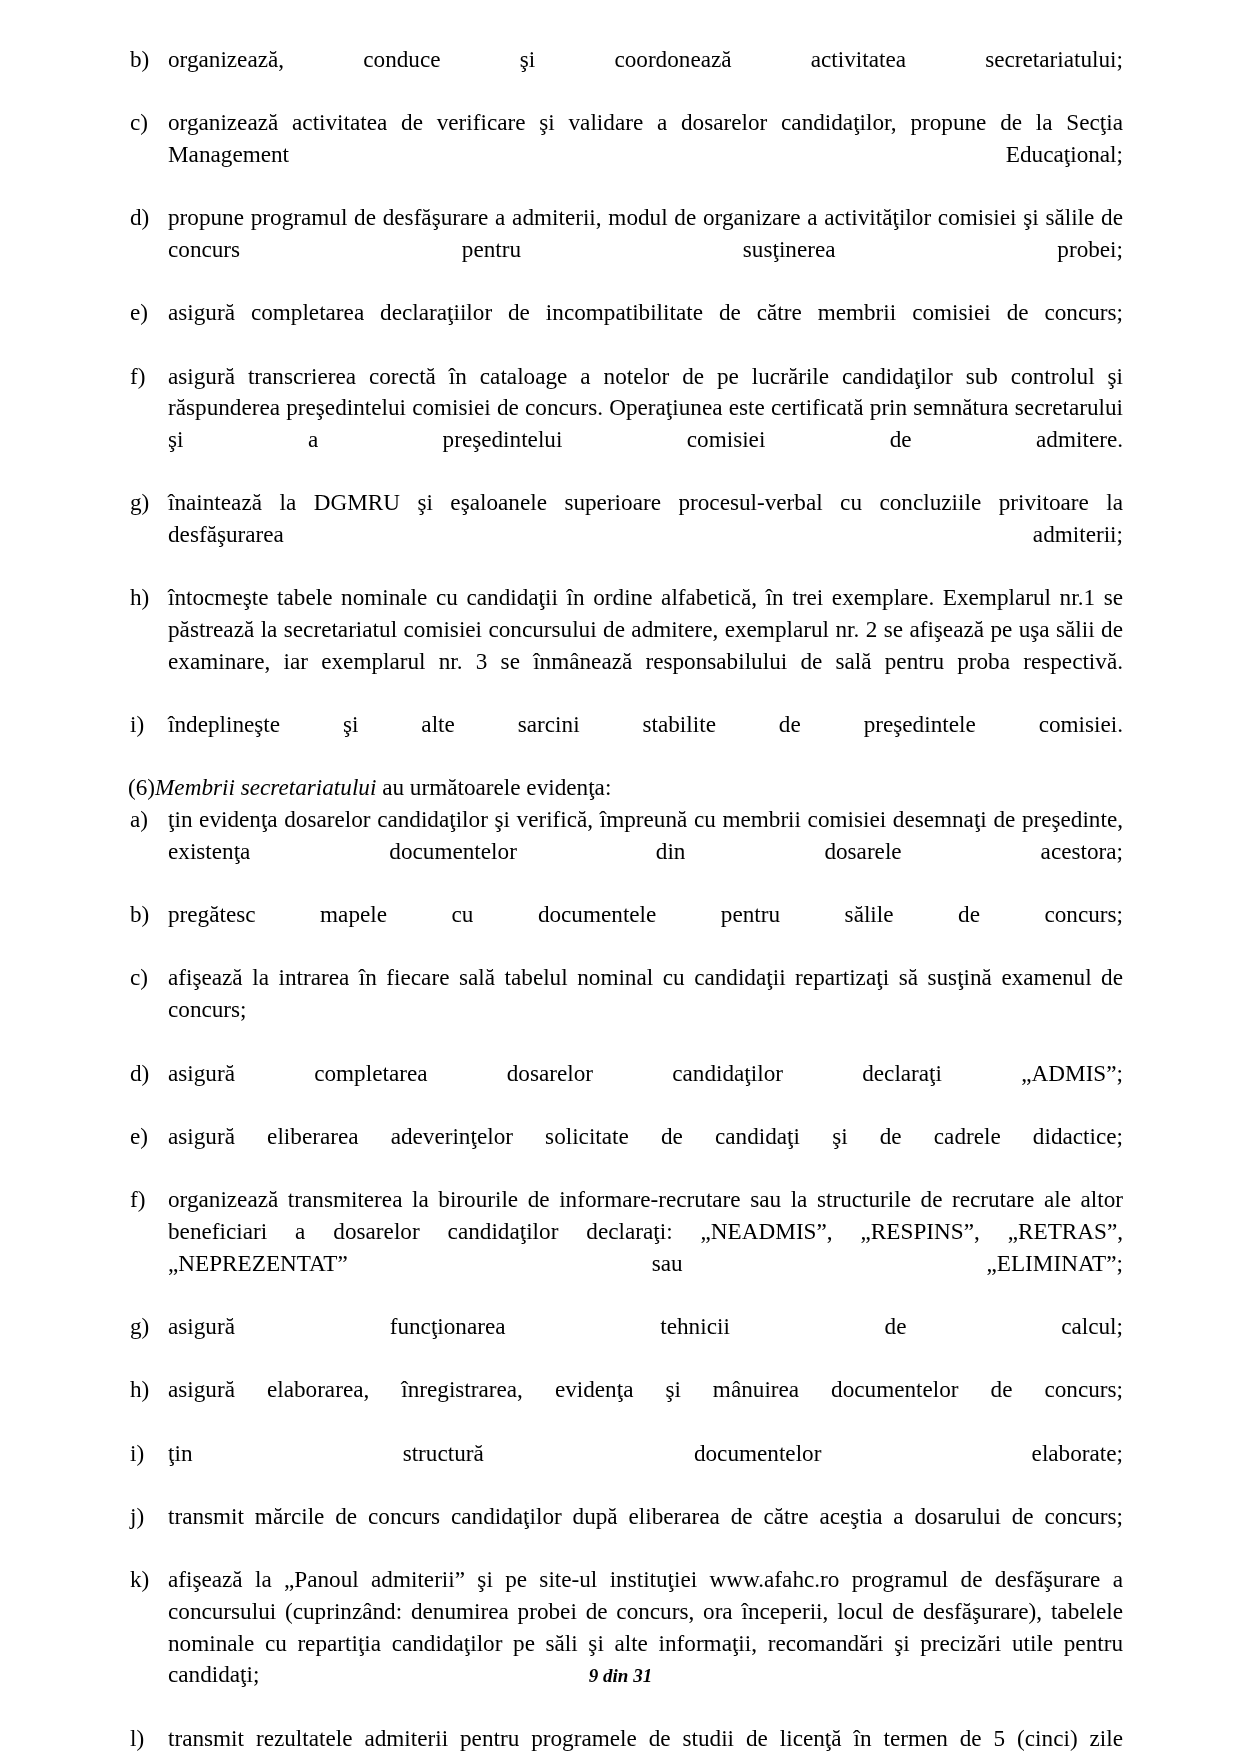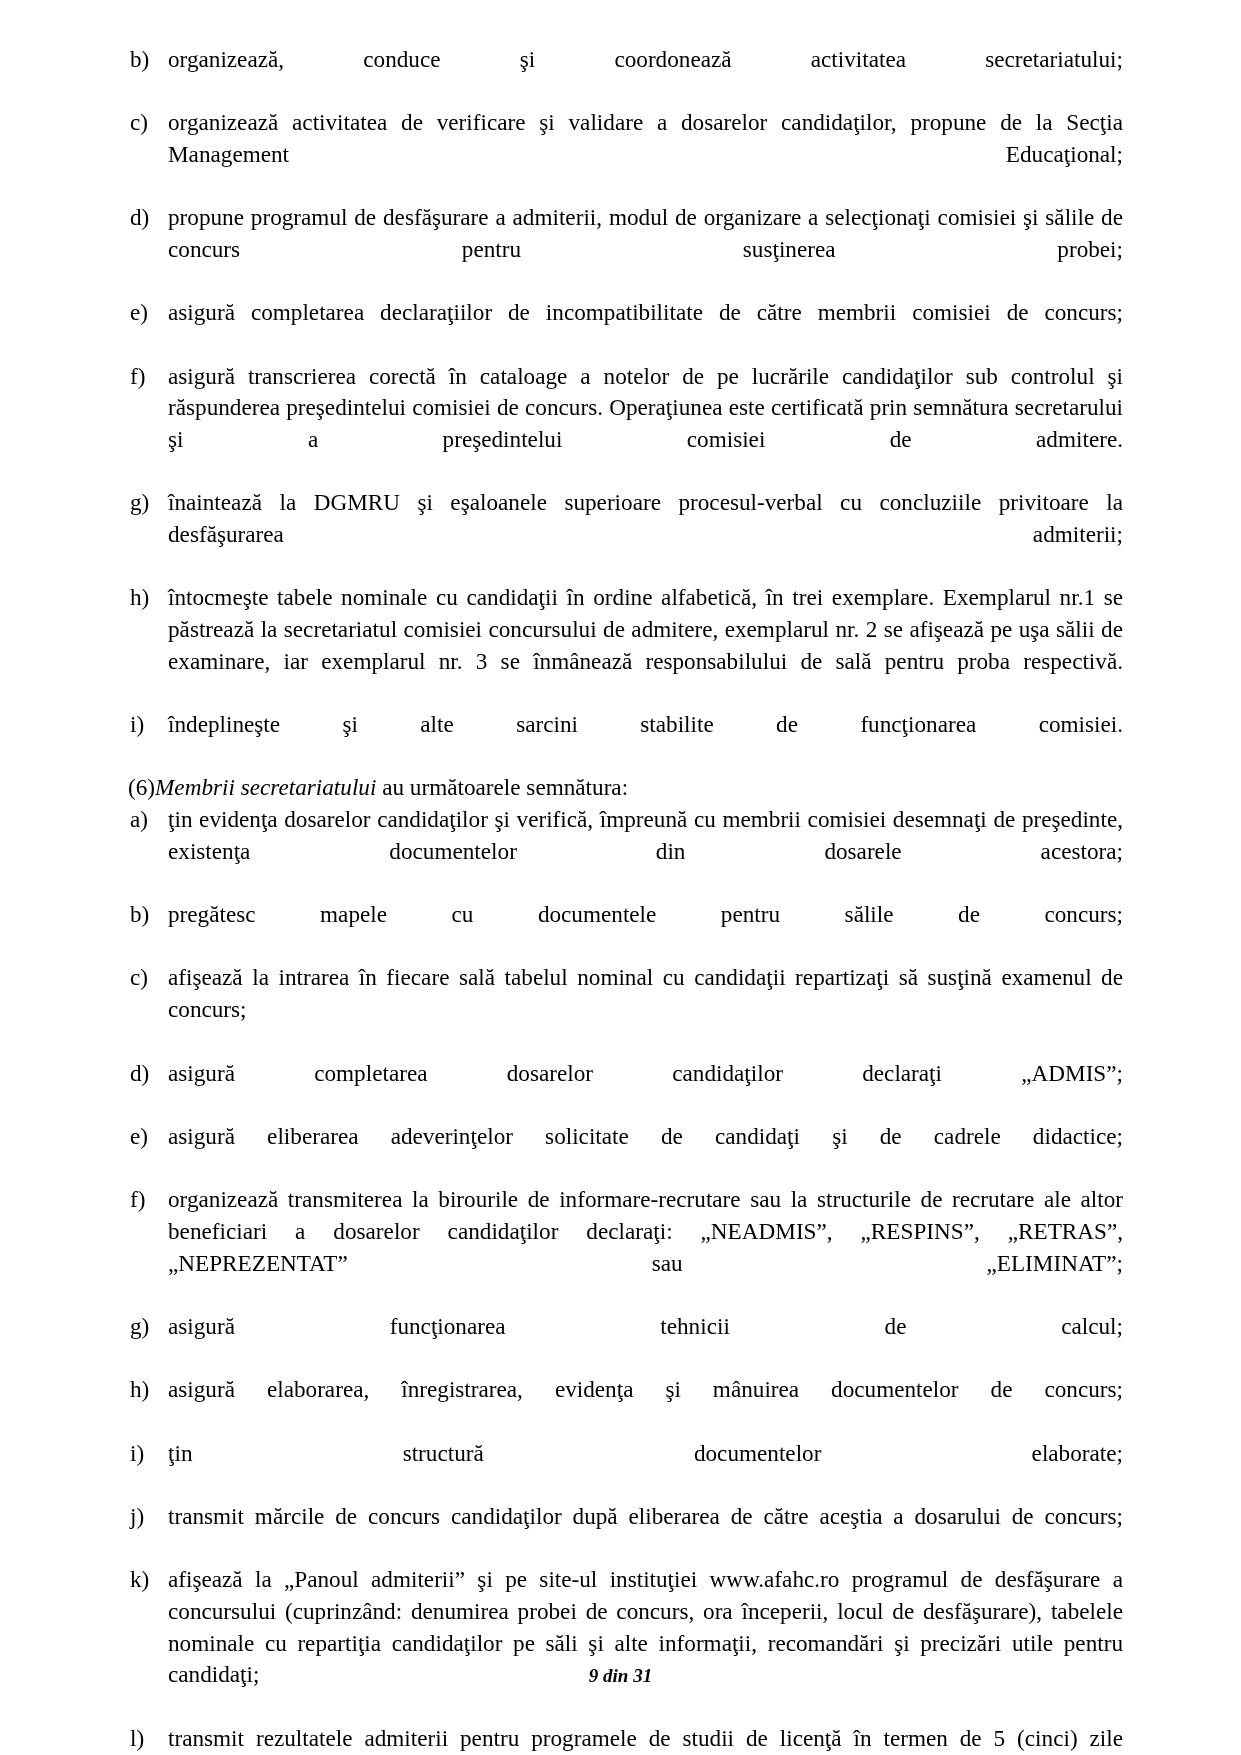--- a/index.html
+++ b/index.html
@@ -94,45 +94,45 @@
       <div class="li">
         <span class="mk">b)</span>
         <span class="tx">organizează, conduce şi coordonează activitatea secretariatului;</span>
       </div>
       <div class="li">
         <span class="mk">c)</span>
         <span class="tx">organizează activitatea de verificare şi validare a dosarelor candidaţilor, propune de la Secţia Management Educaţional;</span>
       </div>
       <div class="li">
         <span class="mk">d)</span>
-        <span class="tx">propune programul de desfăşurare a admiterii, modul de organizare a selecţionaţi comisiei şi sălile de concurs pentru susţinerea probei;</span>
+        <span class="tx">propune programul de desfăşurare a admiterii, modul de organizare a activităţilor comisiei şi sălile de concurs pentru susţinerea probei;</span>
       </div>
       <div class="li">
         <span class="mk">e)</span>
         <span class="tx">asigură completarea declaraţiilor de incompatibilitate de către membrii comisiei de concurs;</span>
       </div>
       <div class="li">
         <span class="mk">f)</span>
         <span class="tx">asigură transcrierea corectă în cataloage a notelor de pe lucrările candidaţilor sub controlul şi răspunderea preşedintelui comisiei de concurs. Operaţiunea este certificată prin semnătura secretarului şi a preşedintelui comisiei de admitere.</span>
       </div>
       <div class="li">
         <span class="mk">g)</span>
         <span class="tx">înaintează la DGMRU şi eşaloanele superioare procesul-verbal cu concluziile privitoare la desfăşurarea admiterii;</span>
       </div>
       <div class="li">
         <span class="mk">h)</span>
         <span class="tx">întocmeşte tabele nominale cu candidaţii în ordine alfabetică, în trei exemplare. Exemplarul nr.1 se păstrează la secretariatul comisiei concursului de admitere, exemplarul nr. 2 se afişează pe uşa sălii de examinare, iar exemplarul nr. 3 se înmânează responsabilului de sală pentru proba respectivă.</span>
       </div>
       <div class="li">
         <span class="mk">i)</span>
-        <span class="tx">îndeplineşte şi alte sarcini stabilite de funcţionarea comisiei.</span>
+        <span class="tx">îndeplineşte şi alte sarcini stabilite de preşedintele comisiei.</span>
       </div>
     </div>
 
-    <p class="para noj"><span>(6)</span><span class="it">Membrii secretariatului</span><span> au următoarele semnătura:</span></p>
+    <p class="para noj"><span>(6)</span><span class="it">Membrii secretariatului</span><span> au următoarele evidenţa:</span></p>
 
     <div class="ls">
       <div class="li">
         <span class="mk">a)</span>
         <span class="tx">ţin evidenţa dosarelor candidaţilor şi verifică, împreună cu membrii comisiei desemnaţi de preşedinte, existenţa documentelor din dosarele acestora;</span>
       </div>
       <div class="li">
         <span class="mk">b)</span>
         <span class="tx">pregătesc mapele cu documentele pentru sălile de concurs;</span>
       </div>

